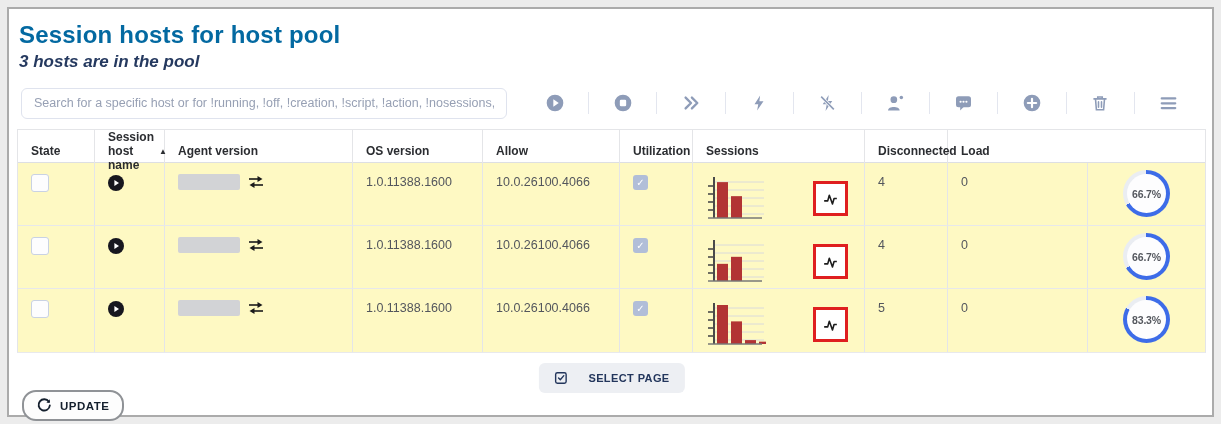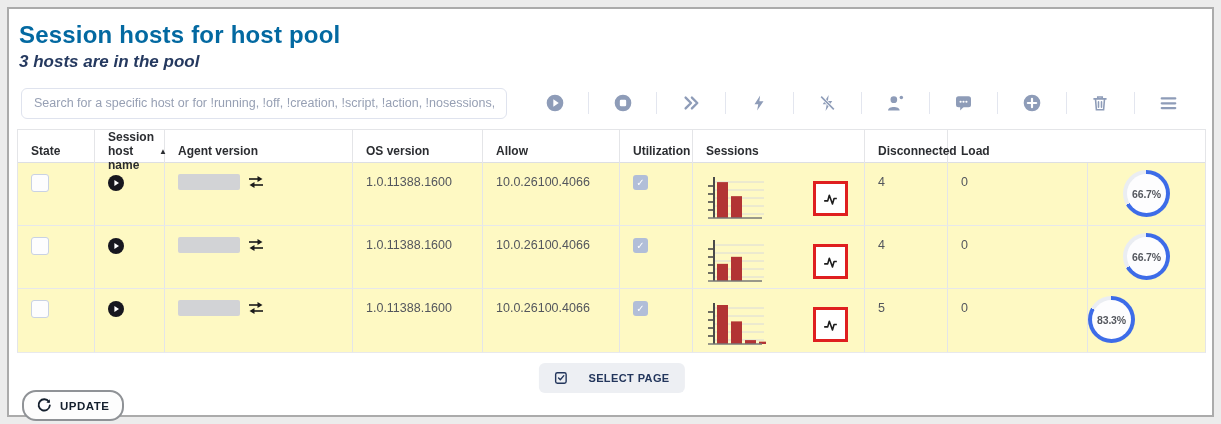--- a/index.html
+++ b/index.html
@@ -426,21 +426,21 @@
                   </span>
         </span>
       </div>
     </div>
     <div class="t-cell">
       <span class="cell-text">5</span>
     </div>
     <div class="t-cell">
       <span class="cell-text">0</span>
     </div>
-    <div class="t-cell" style="padding-left:0; padding-top:9px;">
+    <div class="t-cell" style="justify-content:center; padding-left:0; padding-top:9px;">
       <div class="load-ring" style="background:conic-gradient(from 0deg, #3d6ce8 83.3%, #eaedf2 0);">
         <div class="load-ring-inner">83.3%</div>
       </div>
     </div>
           </div>
         </div>
     </div>
 
     <div class="footer">
       <button class="select-page-btn">

